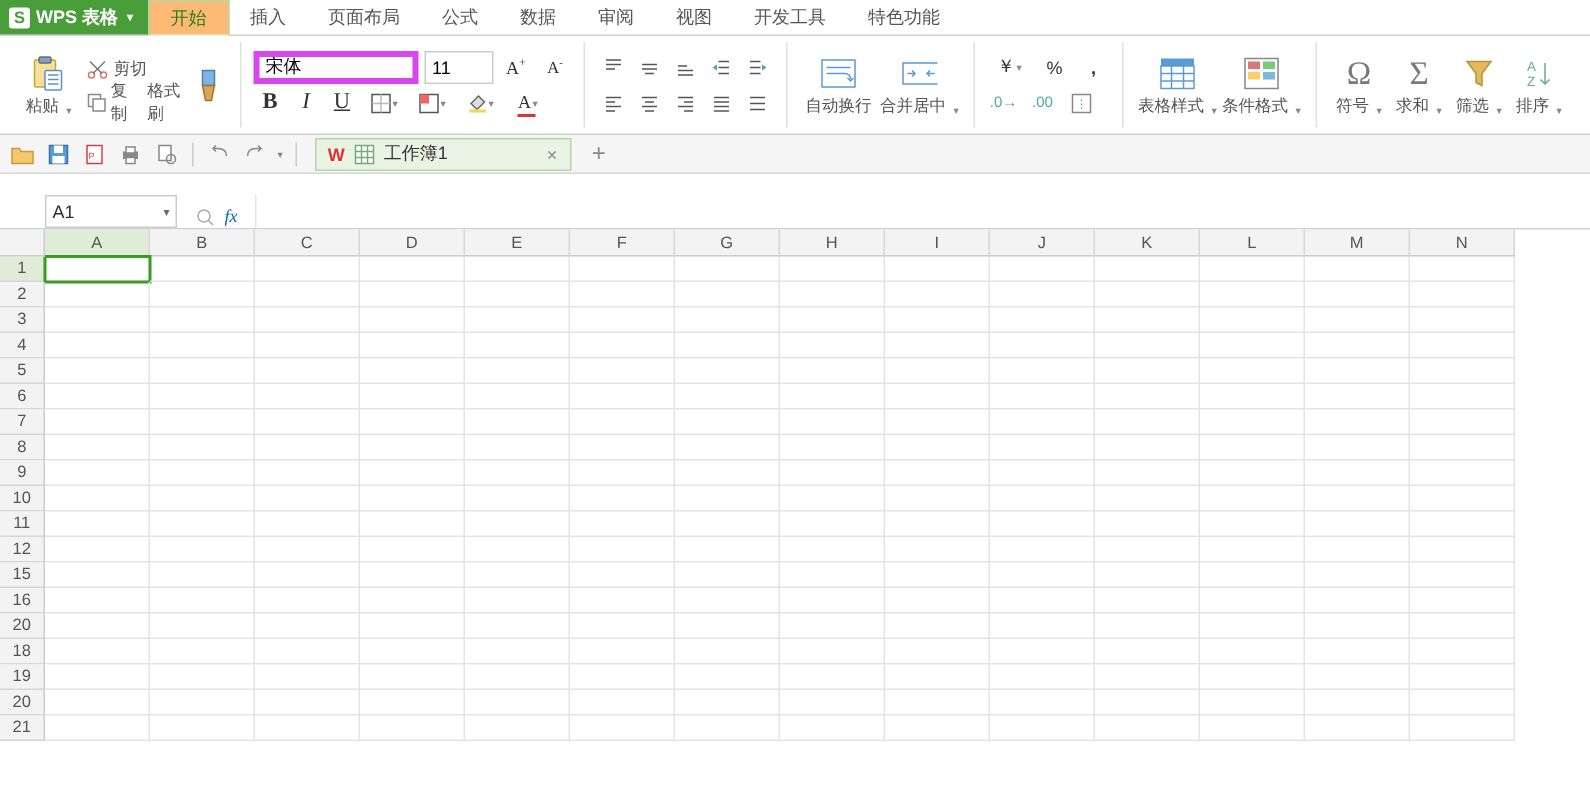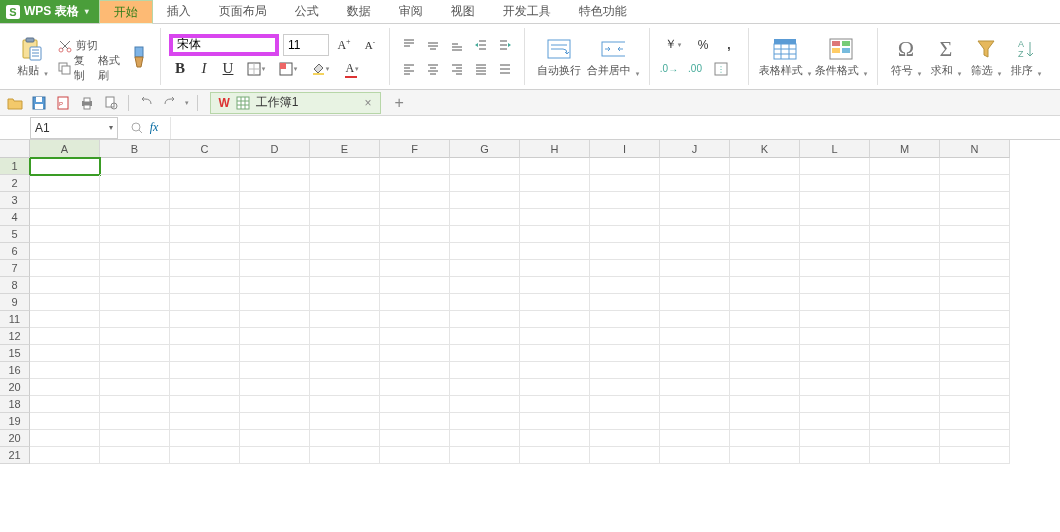--- a/index.html
+++ b/index.html
@@ -39,21 +39,21 @@
 
 .qatbar { display: flex; align-items: center; height: 26px; background: #f5f5f5; border-bottom: 1px solid #d8d8d8; padding: 0 6px; gap: 6px;}
 .qat-ico { width: 18px; height: 18px; display: flex; align-items: center; justify-content: center; cursor: pointer; }
 .qat-sep { width: 1px; height: 16px; background: #ccc; margin: 0 2px;}
 .doc-tab { display: flex; align-items: center; background: #e8f3e3; border: 1px solid #b7d6a8; height: 22px; padding: 0 8px; gap: 6px; margin-left: 4px; }
 .doc-tab .w-ico { color: #d33; font-weight: bold; font-size: 12px;}
 .doc-tab .close { color: #888; font-size: 12px; cursor: pointer; margin-left: 60px;}
 .add-tab { color: #888; font-size: 16px; cursor: pointer; margin-left: 8px;}
 
 
-.fxbar { display: flex; align-items: center; height: 24px; border-bottom: 1px solid #d0d0d0; }
+.fxbar { display: flex; align-items: flex-end; height: 24px; border-bottom: 1px solid #d0d0d0; margin-top: 13px; }
 .namebox { width: 88px; height: 22px; border: 1px solid #ccc; margin: 0 0 0 30px; display: flex; align-items: center; padding: 0 4px; justify-content: space-between; background: #fff;}
 .namebox .dd { font-size: 8px; color: #666; }
 .fx-ico { width: 52px; display: flex; align-items: center; justify-content: center; gap: 6px; color: #888;}
 .fx-label { font-style: italic; font-family: serif; color: #0369a1;}
 .formula-input { flex: 1; height: 22px; border: none; border-left: 1px solid #e5e5e5; padding: 0 6px; outline: none;}
 
 
 .grid-wrap { position: relative; }
 .corner { position: absolute; left: 0; top: 0; width: 30px; height: 18px; background: #f3f3f3; border-right: 1px solid #ccc; border-bottom: 1px solid #ccc; }
 .colheads { display: flex; margin-left: 30px; height: 18px; }
@@ -664,20 +664,37 @@
         <div class="cell"></div>
         <div class="cell"></div>
         <div class="cell"></div>
         <div class="cell"></div>
         <div class="cell"></div>
         <div class="cell"></div>
         <div class="cell"></div>
         <div class="cell"></div>
       </div>
       <div class="row">
+        <div class="rowhead">10</div>
+        <div class="cell"></div>
+        <div class="cell"></div>
+        <div class="cell"></div>
+        <div class="cell"></div>
+        <div class="cell"></div>
+        <div class="cell"></div>
+        <div class="cell"></div>
+        <div class="cell"></div>
+        <div class="cell"></div>
+        <div class="cell"></div>
+        <div class="cell"></div>
+        <div class="cell"></div>
+        <div class="cell"></div>
+        <div class="cell"></div>
+      </div>
+      <div class="row">
         <div class="rowhead">11</div>
         <div class="cell"></div>
         <div class="cell"></div>
         <div class="cell"></div>
         <div class="cell"></div>
         <div class="cell"></div>
         <div class="cell"></div>
         <div class="cell"></div>
         <div class="cell"></div>
         <div class="cell"></div>

